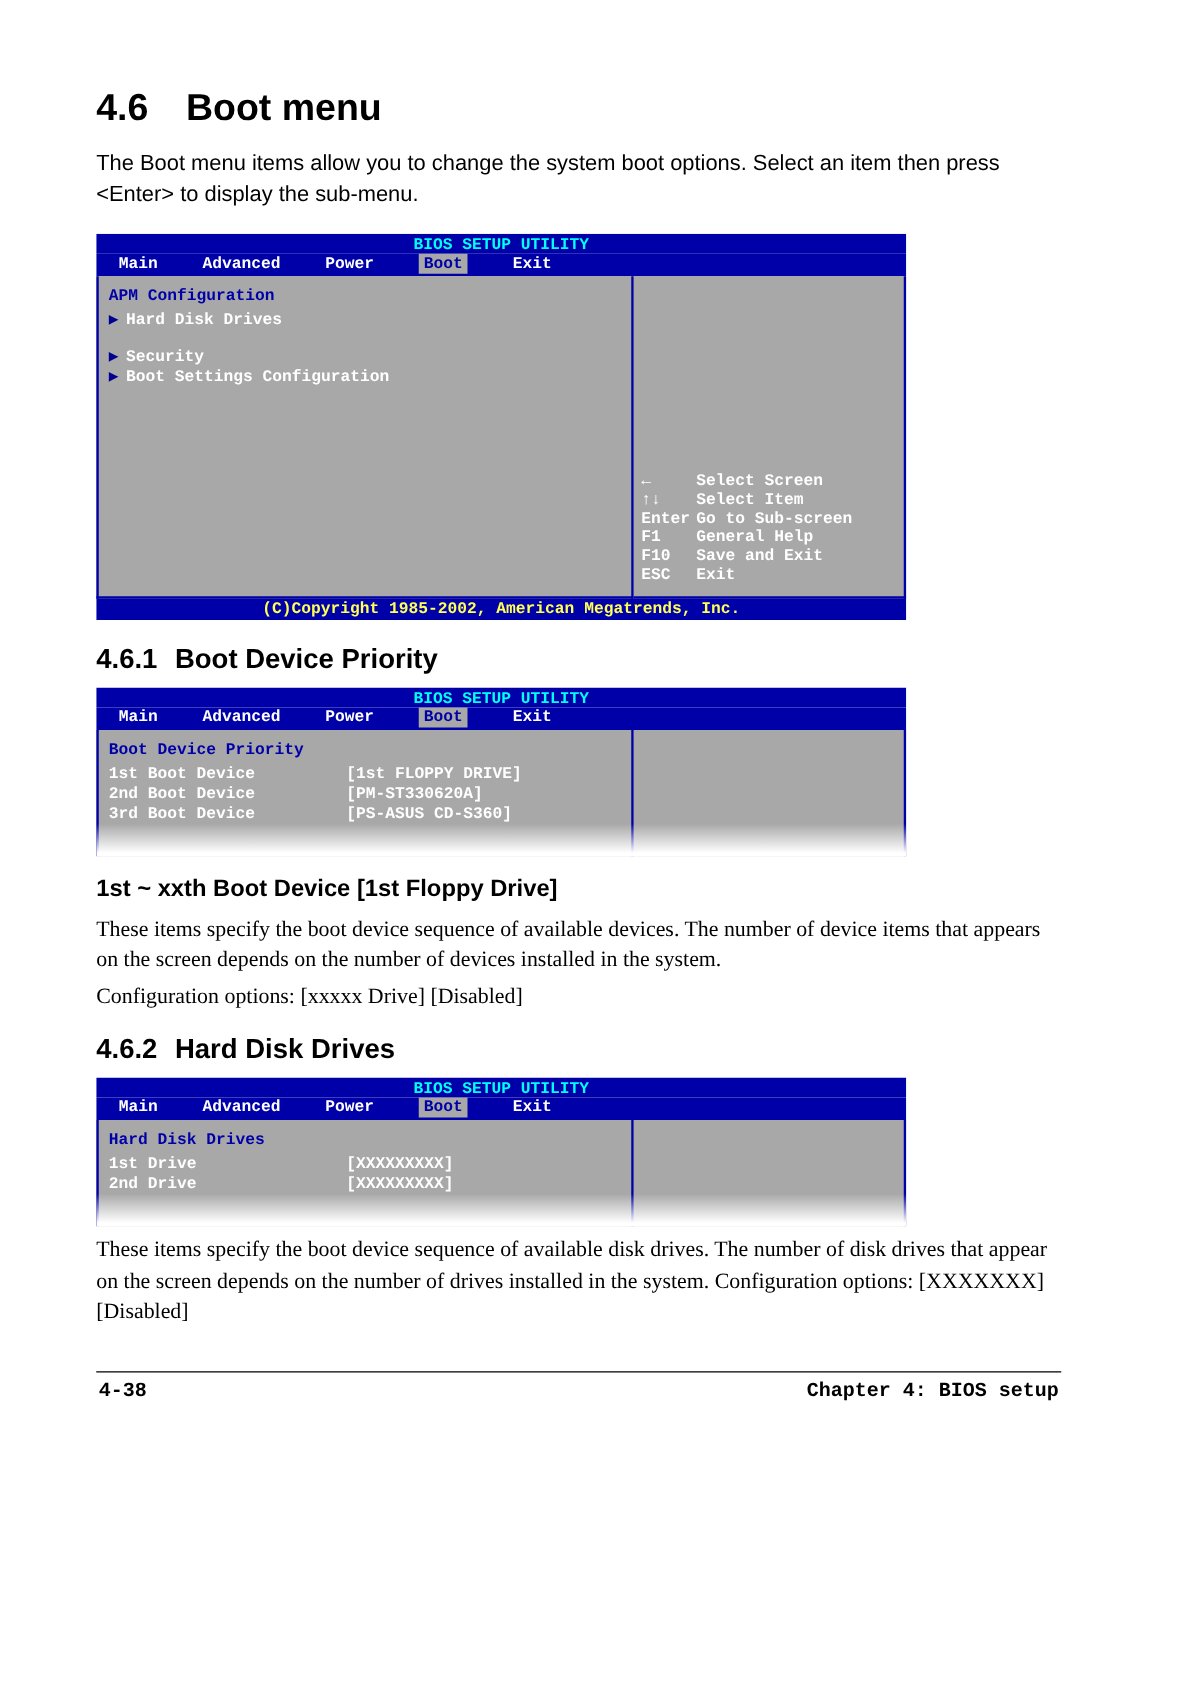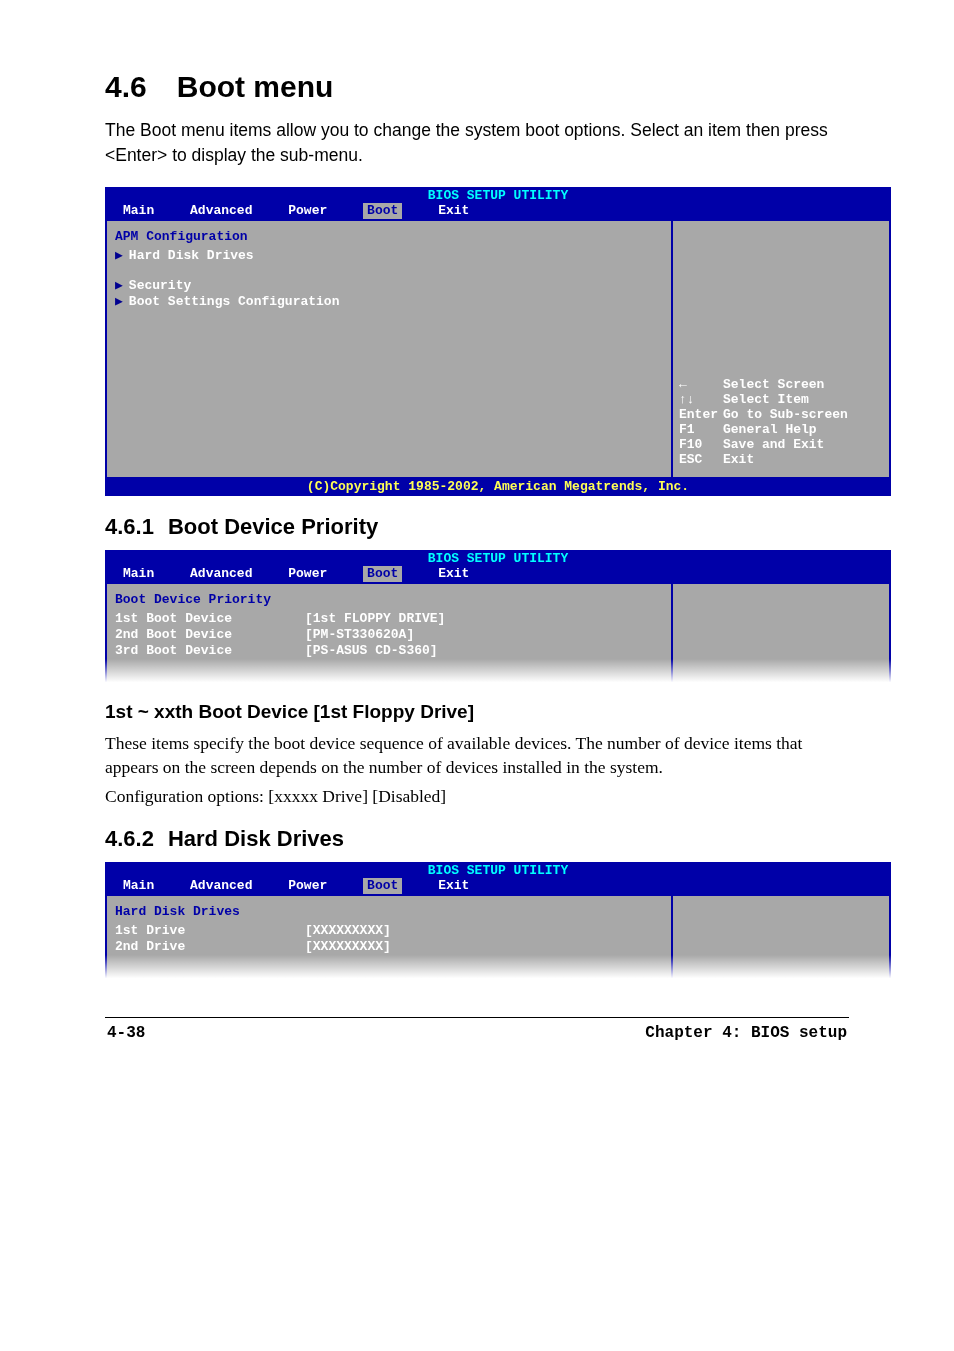--- a/index.html
+++ b/index.html
@@ -13,21 +13,21 @@
   html,body{margin:0;padding:0;}
   body{
     width:954px;
     background:#fff;
     font-family:Arial,Helvetica,sans-serif;
     color:#000;
     padding:70px 0 30px 0;
     box-sizing:border-box;
   }
   .page{
-    padding:0 105px 0 105px;
+    padding:0 105px 0 77px;
   }
   h1.section-title{
     font-size:30px;
     font-weight:bold;
     margin:0 0 14px 0;
   }
   h1.section-title .num{display:inline-block;margin-right:30px;}
   p.lead{
     font-size:17.5px;
     line-height:1.45;
@@ -47,21 +47,21 @@
   p.body{
     font-size:17.5px;
     line-height:1.4;
     margin:0 0 4px 0;
     font-family:Liberation Serif, serif;
   }
 
   
   .bios-box{
     margin:4px 0 6px 0;
-    width:786px;
+    width:648px;
     border-radius:0;
     overflow:hidden;
     font-family:"Courier New",Courier,monospace;
     font-size:13px;
     font-weight:bold;
     position:relative;
   }
   .bios-head{
     background:var(--bios-blue);
     color:var(--bios-cyan);
@@ -241,19 +241,20 @@
     <div class="bios-main">
       <div class="bios-left">
         <div class="section-head">Hard Disk Drives</div>
         <div class="kv item"><span class="k">1st Drive</span><span class="v">[XXXXXXXXX]</span></div>
         <div class="kv item"><span class="k">2nd Drive</span><span class="v">[XXXXXXXXX]</span></div>
       </div>
       <div class="bios-right"></div>
     </div>
   </div>
 
+  <p class="body">These items specify the boot device sequence of available disk drives. The number of disk drives that appear on the screen depends on the number of drives installed in the system. Configuration options: [XXXXXXX] [Disabled]</p>
 
   <div class="page-footer">
     <span>4-38</span>
     <span>Chapter 4: BIOS setup</span>
   </div>
 
 </div>
 
 </body></html>

